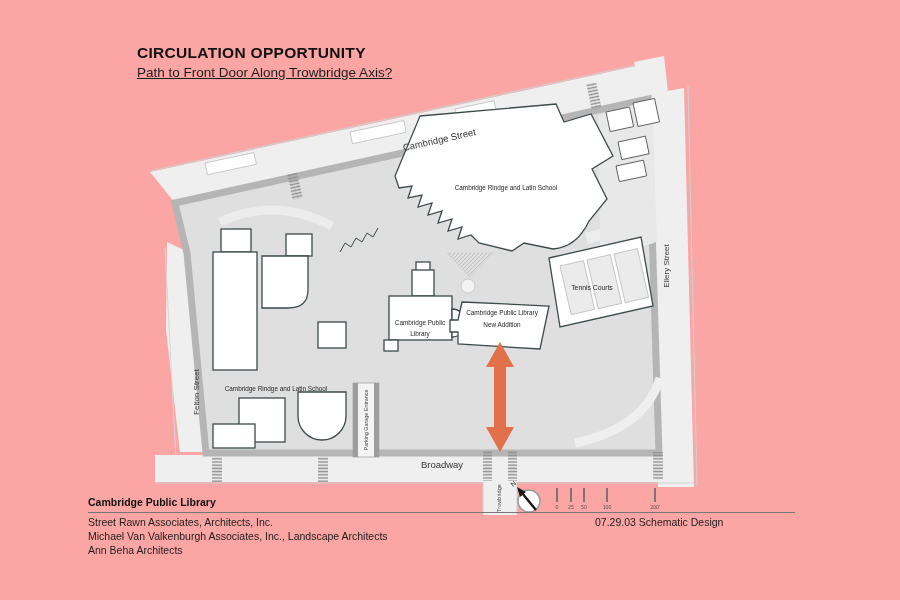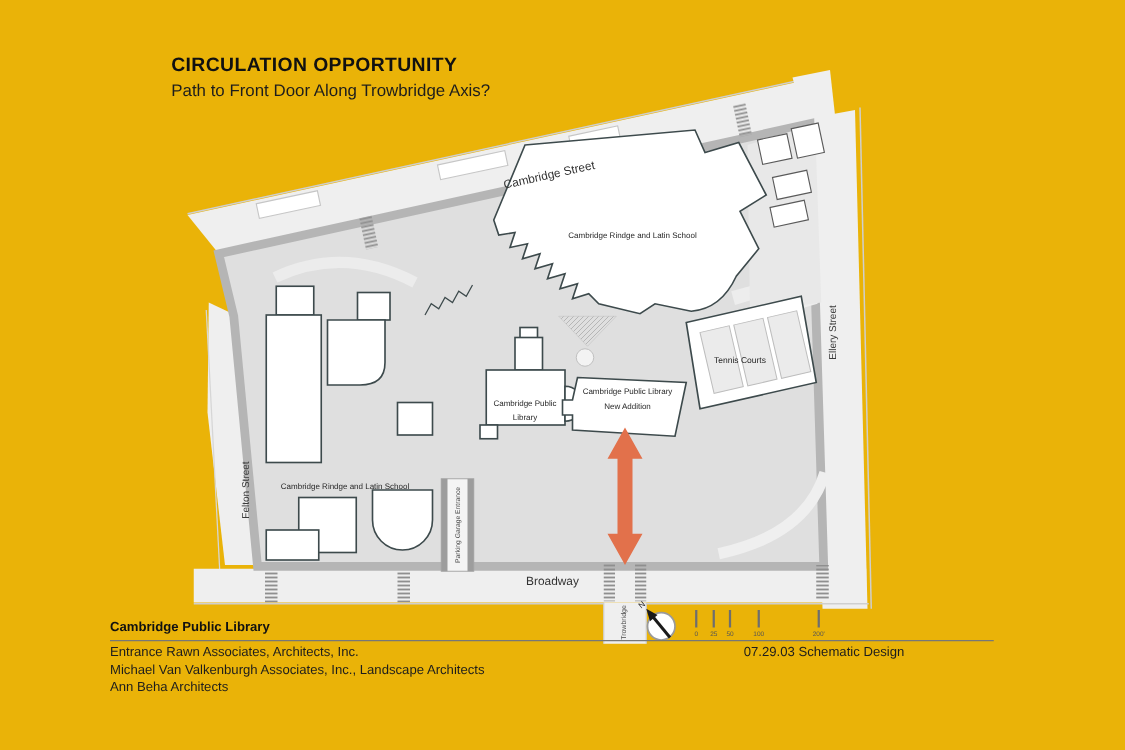--- a/index.html
+++ b/index.html
@@ -1,20 +1,20 @@
 <!DOCTYPE html>
 <html><head>
 <meta charset="utf-8">
 <style>
   html,body{margin:0;padding:0;background:#fff;}
-  .page{position:relative;width:900px;height:600px;background:#eab308;overflow:hidden;
+  .page{position:relative;width:900px;height:600px;background:#fca5a5;overflow:hidden;
         font-family:"Liberation Sans", sans-serif;}
   .title-block{position:absolute;left:137px;top:44px;}
   .title-main{font-size:15.5px;font-weight:bold;letter-spacing:.3px;color:#111;line-height:18px;}
-  .title-sub{font-size:13.5px;color:#1d1d1d;line-height:17px;margin-top:2px;}
+  .title-sub{font-size:13.5px;color:#1d1d1d;line-height:17px;margin-top:2px;text-decoration:underline;}
   svg.plan{position:absolute;left:0;top:0;}
   
   .footer-project{position:absolute;left:88px;top:496px;font-size:10.5px;font-weight:bold;color:#111;}
   .footer-rule{position:absolute;left:88px;top:512px;width:707px;height:1px;background:#777;}
   .footer-firms{position:absolute;left:88px;top:516px;font-size:10.5px;color:#1d1d1d;line-height:13.8px;}
   .footer-date{position:absolute;left:595px;top:516px;width:200px;text-align:left;font-size:10.5px;color:#1d1d1d;}
   
   text{font-family:"Liberation Sans", sans-serif;}
   .lbl-street{font-size:9.5px;fill:#333;}
   .lbl-street-sm{font-size:8px;fill:#3a3a3a;}
@@ -195,19 +195,19 @@
       <text class="lbl-scale anchor-mid" x="571" y="509">25</text>
       <text class="lbl-scale anchor-mid" x="584" y="509">50</text>
       <text class="lbl-scale anchor-mid" x="607" y="509">100</text>
       <text class="lbl-scale anchor-mid" x="655" y="509">200'</text>
     </g>
   </svg>
 
   <div class="footer-project">Cambridge Public Library</div>
   <div class="footer-rule"></div>
   <div class="footer-firms">
-    <div>Entrance Rawn Associates, Architects, Inc.</div>
+    <div>Street Rawn Associates, Architects, Inc.</div>
     <div>Michael Van Valkenburgh Associates, Inc., Landscape Architects</div>
     <div>Ann Beha Architects</div>
   </div>
   <div class="footer-date">07.29.03 Schematic Design</div>
 
 </div>
 
 </body></html>

